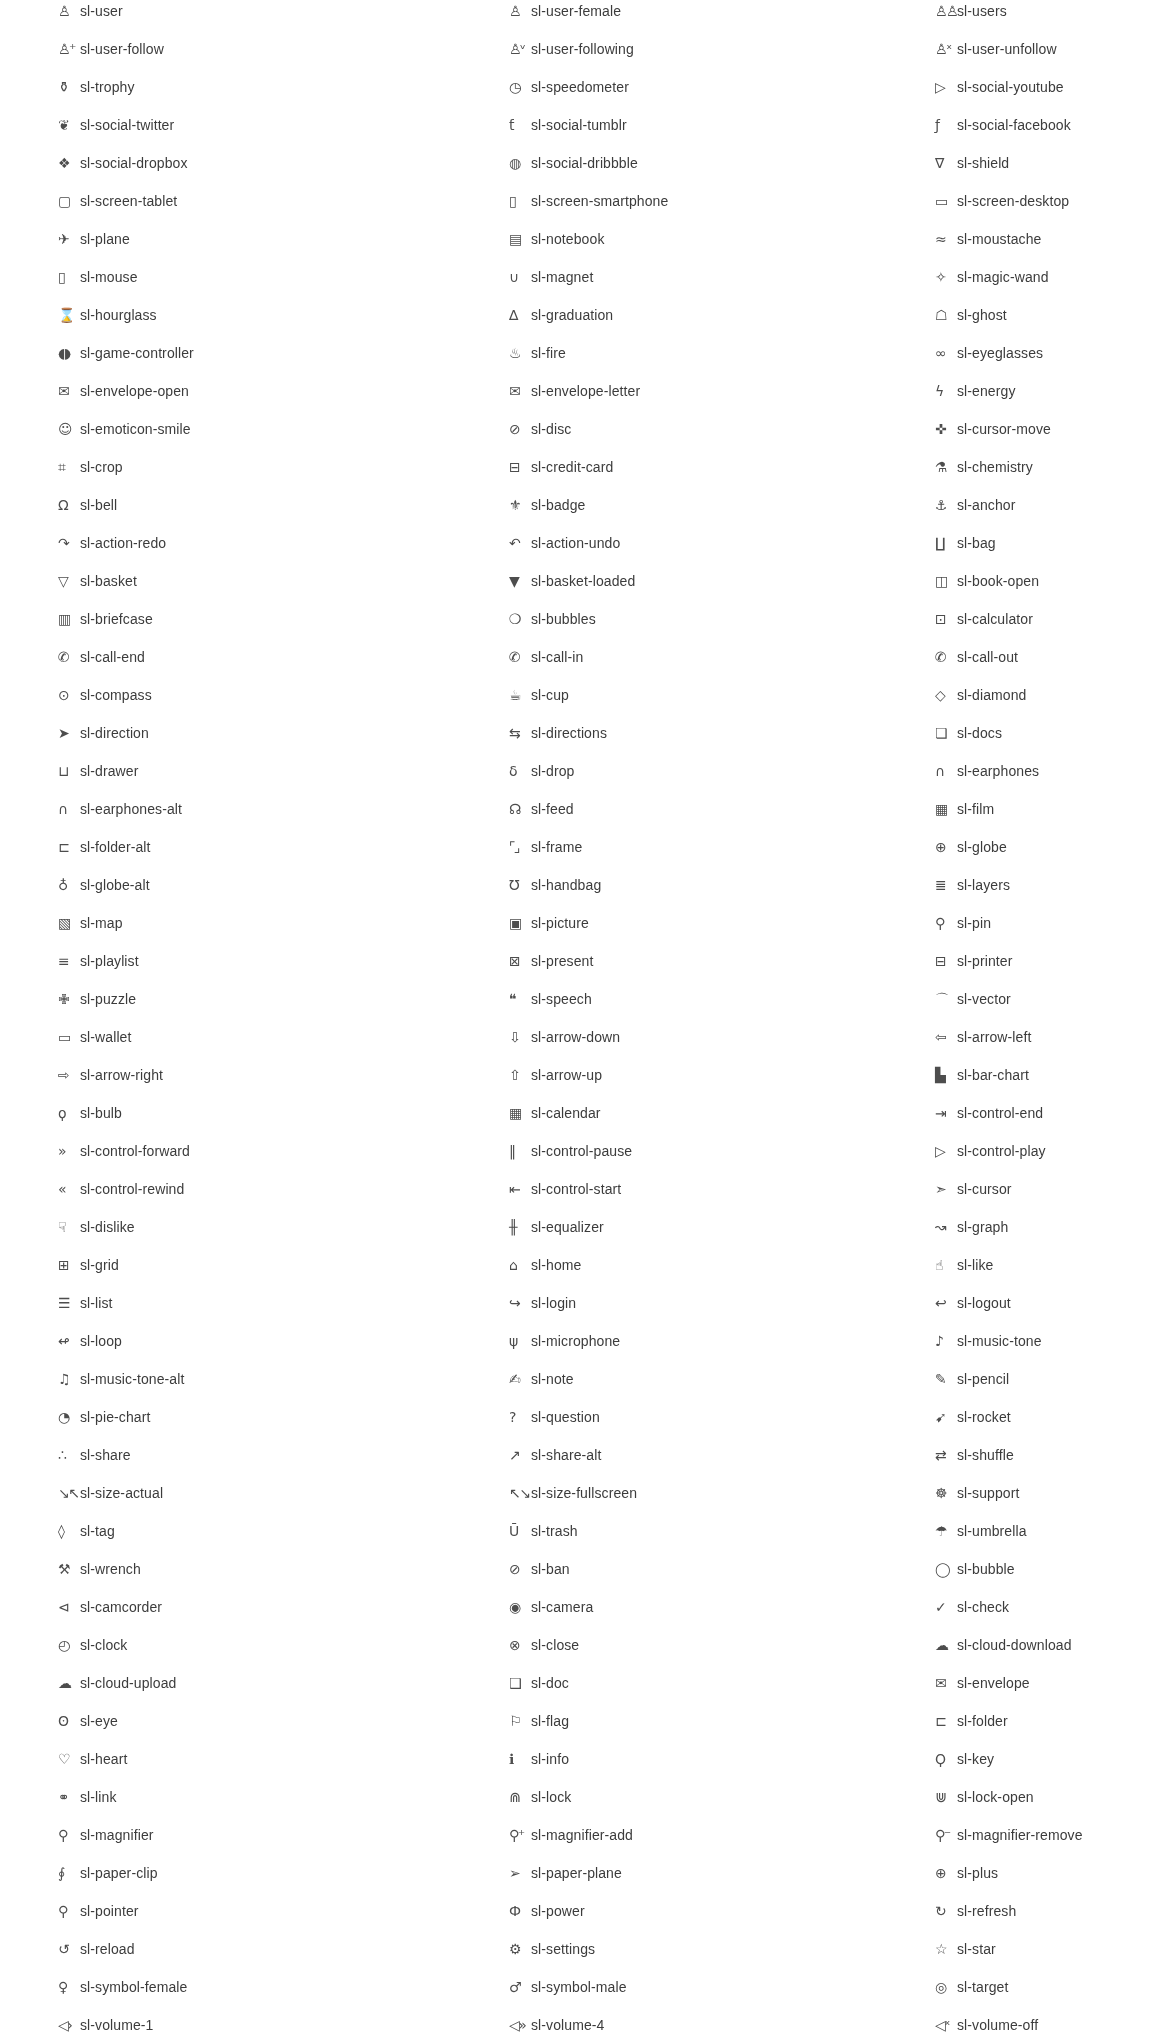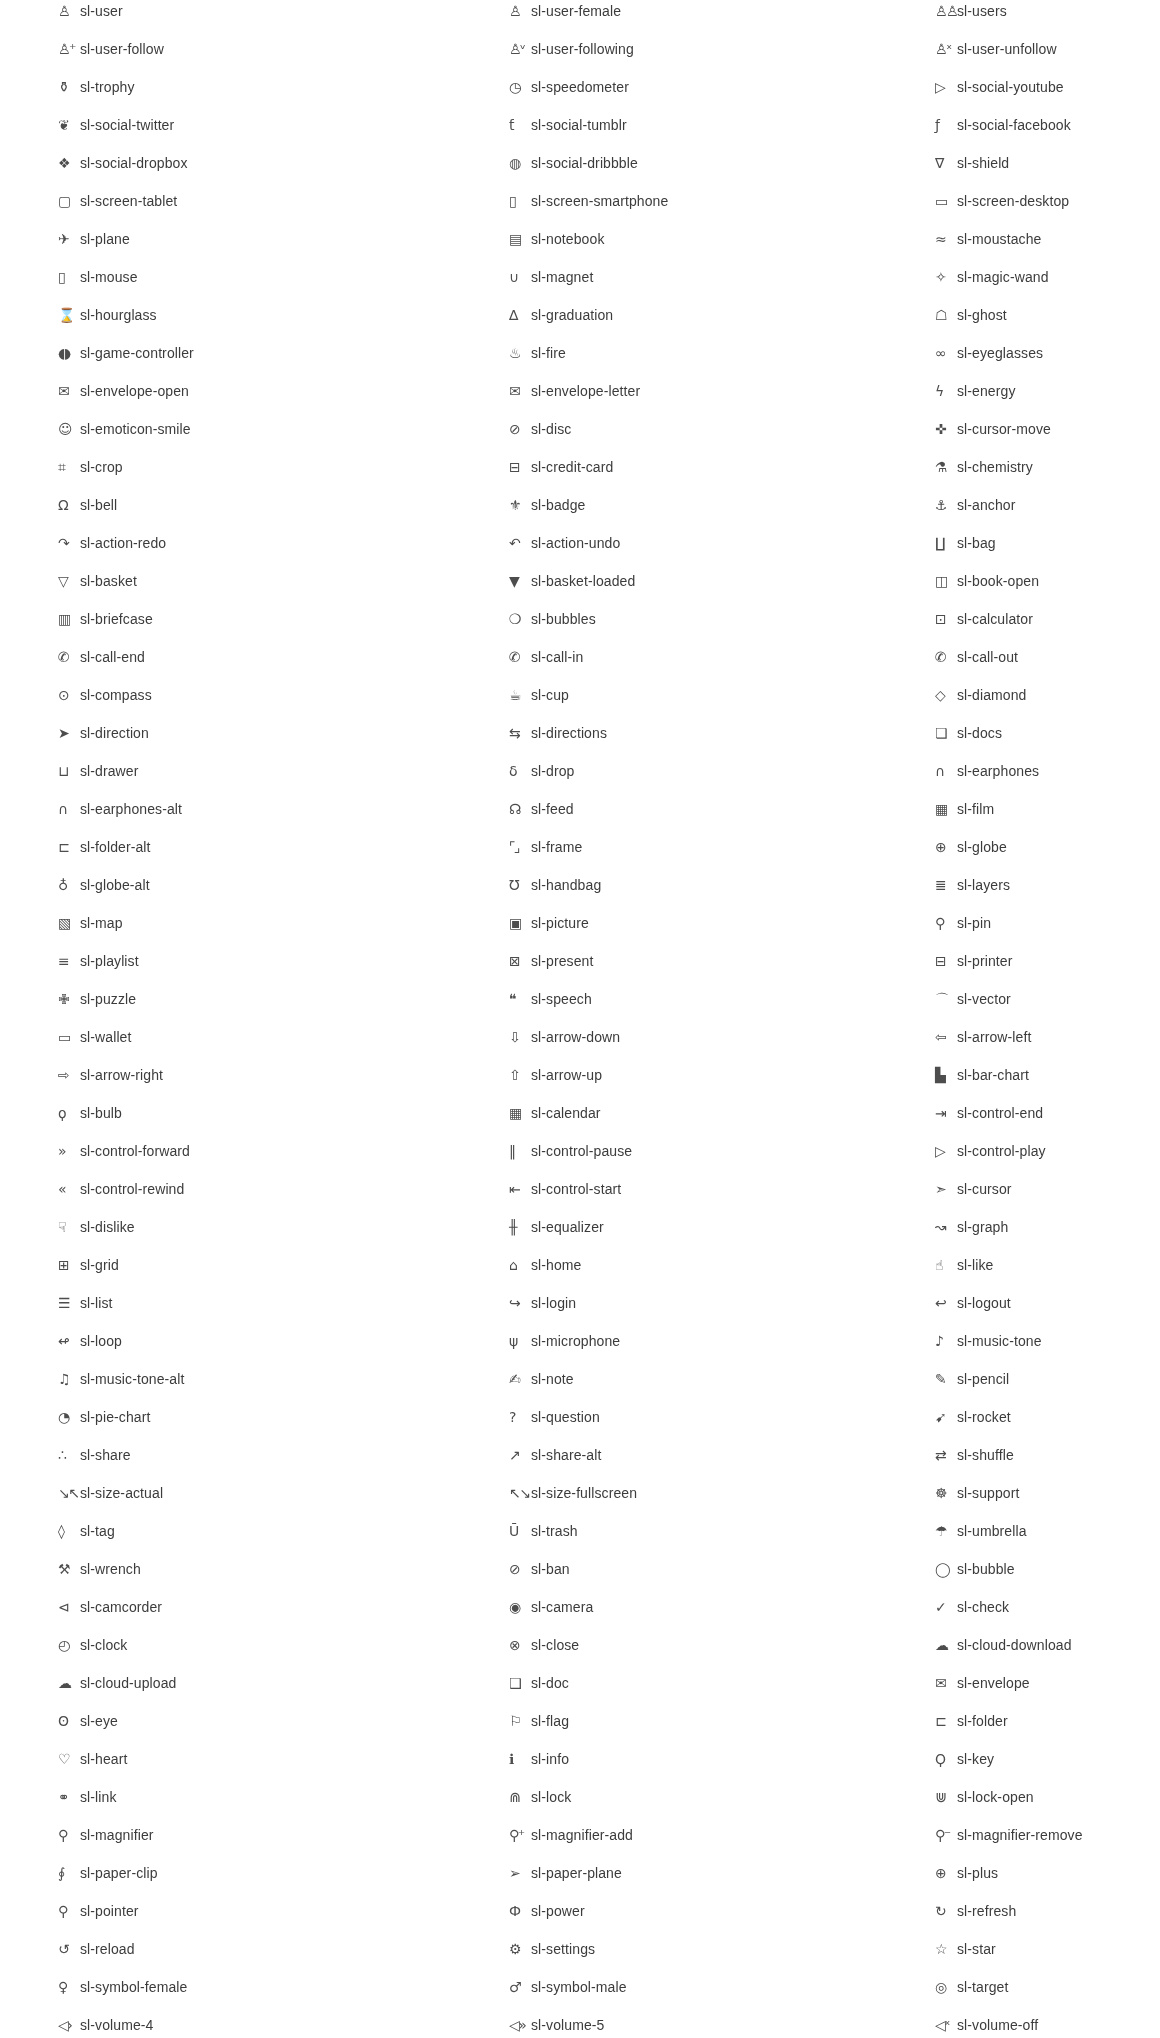--- a/index.html
+++ b/index.html
@@ -839,25 +839,25 @@
     <span class="label">sl-symbol-male</span>
   </div>
 
   <div class="cell">
     <span class="glyph">◎</span>
     <span class="label">sl-target</span>
   </div>
 
   <div class="cell">
     <span class="glyph">◁›</span>
+    <span class="label">sl-volume-1</span>
+  </div>
+
+  <div class="cell">
+    <span class="glyph">◁»</span>
     <span class="label">sl-volume-4</span>
-  </div>
-
-  <div class="cell">
-    <span class="glyph">◁»</span>
-    <span class="label">sl-volume-5</span>
   </div>
 
   <div class="cell">
     <span class="glyph">◁ˣ</span>
     <span class="label">sl-volume-off</span>
   </div>
 </div>
 
 </body></html>

